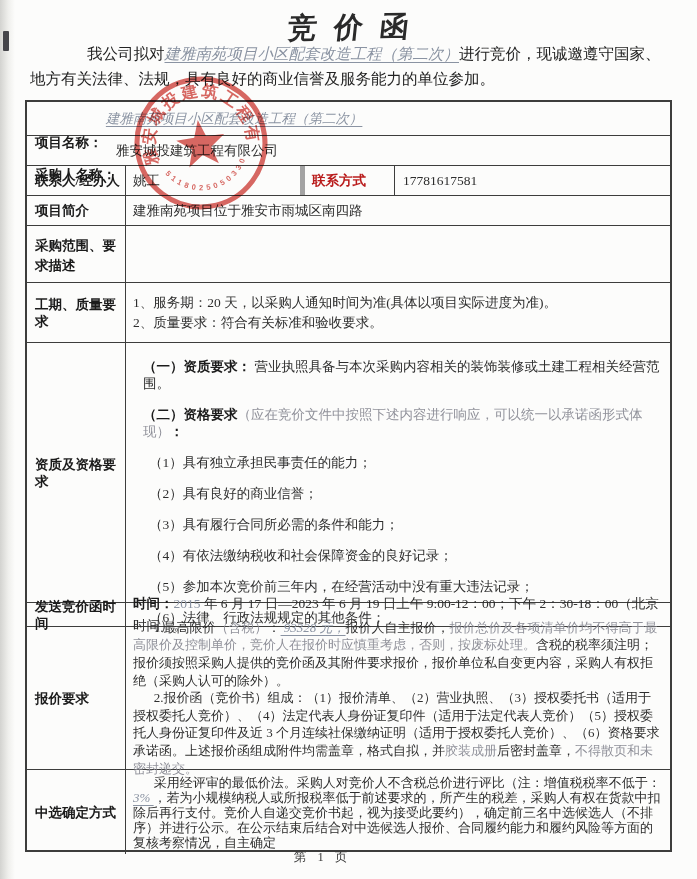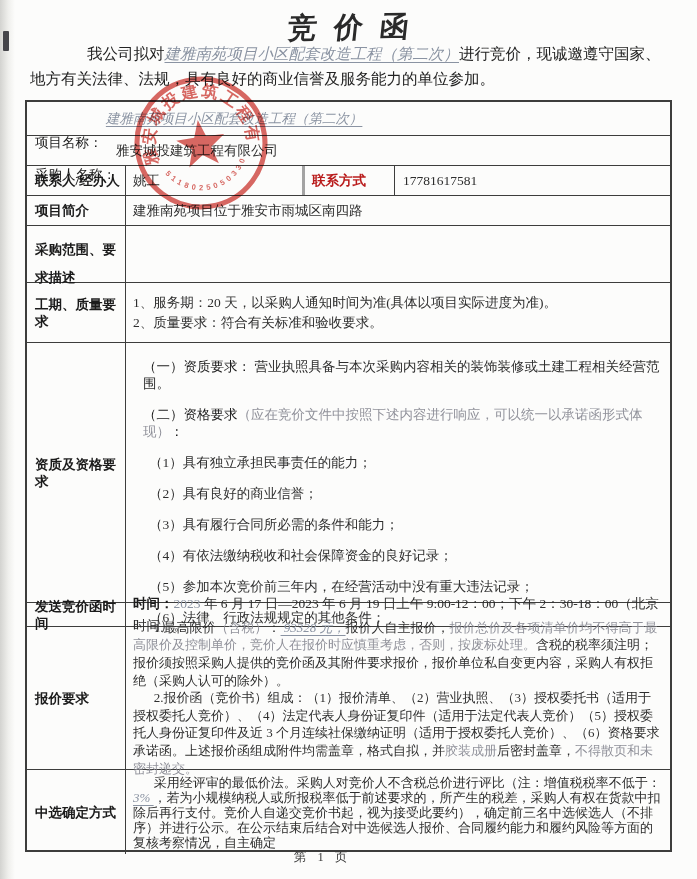--- a/index.html
+++ b/index.html
@@ -14,43 +14,43 @@
   .intro{position:absolute;left:30px;top:42px;width:640px;font-size:15.5px;line-height:24.5px;
         text-indent:57px;color:#232323;}
   .doc-table{position:absolute;left:25px;top:100px;width:647px;height:752px;
         border:2px solid #3d3d3c;box-sizing:border-box;background:transparent;}
   .trow{display:flex;box-sizing:border-box;border-top:1px solid #3d3d3c;}
   .trow.first{border-top:none;}
   .cell{box-sizing:border-box;}
   .cell-label{flex:0 0 99px;width:99px;border-right:1px solid #3d3d3c;
         font-weight:700;color:#1b1b1b;font-size:13.5px;
         display:flex;align-items:center;padding:0 3px 0 8px;line-height:17px;}
-  .cell-label.top{align-items:flex-start;padding-top:10px;line-height:28px;}
+  .cell-label.top{align-items:flex-start;padding-top:10px;line-height:20px;}
   .cell-content{flex:1 1 auto;display:flex;flex-direction:column;justify-content:center;
         padding:0 6px 0 7px;font-size:13.5px;}
   .cell-content.top{justify-content:flex-start;padding-top:9px;}
   .cell-full{flex:1 1 auto;display:flex;align-items:center;padding-left:8px;font-size:13.5px;}
-  .cell-full .lbl{font-weight:400;color:#1b1b1b;white-space:pre;margin-top:48px;}
-  .cell-mid{flex:0 0 179px;width:179px;border-right:3px solid #a3a3a3;display:flex;align-items:center;
+  .cell-full .lbl{font-weight:700;color:#1b1b1b;white-space:pre;margin-top:48px;}
+  .cell-mid{flex:0 0 179px;width:179px;border-right:5px solid #a3a3a3;display:flex;align-items:center;
         padding-left:7px;font-size:13.5px;}
   .cell-lab2{flex:0 0 90px;width:90px;border-right:1px solid #3d3d3c;display:flex;align-items:center;
         padding-left:7px;font-weight:700;color:#b91c1c;font-size:13.5px;}
   .cell-last{flex:1 1 auto;display:flex;align-items:center;padding-left:8px;font-size:13.5px;}
   .sched-line{line-height:19.5px;}
   .qual{justify-content:flex-start;padding-top:8px;}
   .q-line{line-height:17px;margin:7px 0 7px 10px;}
   .q-item{margin-left:16px;}
   .para{margin:0;text-indent:1.6em;}
   .quote-body{font-size:13px;line-height:17.6px;}
   .sel-body{font-size:13px;line-height:15px;}
   .time-line{line-height:22px;font-size:13.5px;}
   .time-line .tl{font-weight:700;color:#1b1b1b;}
   .seg-fill{color:#8a93a2;}
   .seg-dim{color:#90919a;}
-  .seg-b{font-weight:400;color:#1b1b1b;}
+  .seg-b{font-weight:700;color:#1b1b1b;}
   .seg-u{text-decoration:underline;text-underline-offset:3px;font-style:italic;}
   .footer{position:absolute;left:0;top:849px;width:645px;text-align:center;
         font-size:12.5px;letter-spacing:4px;color:#3b3b3b;}
   .seal{position:absolute;left:132px;top:74px;width:138px;height:138px;
         opacity:.84;mix-blend-mode:multiply;transform:rotate(-8deg);}
   .seal text{font-family:"Liberation Sans","DejaVu Sans",sans-serif;}
 </style>
 </head>
 <body>
 
@@ -114,21 +114,21 @@
         <div class="q-line q-item"><span>（3）具有履行合同所必需的条件和能力；</span></div>
         <div class="q-line q-item"><span>（4）有依法缴纳税收和社会保障资金的良好记录；</span></div>
         <div class="q-line q-item"><span>（5）参加本次竞价前三年内，在经营活动中没有重大违法记录；</span></div>
         <div class="q-line q-item"><span>（6）法律、行政法规规定的其他条件；</span></div>
       </div>
     </div>
 
     <div class="trow" style="height:24px">
       <div class="cell cell-label">发送竞价函时间</div>
       <div class="cell cell-content">
-        <div class="time-line"><span class="tl">时间：</span><span><span class="seg-fill">2023</span><span> 年 6 月 17 日—2023 年 6 月 19 日上午 9:00-12：00；下午 2：30-18：00（北京时间）。</span></span></div>
+        <div class="time-line"><span class="tl">时间：</span><span><span class="seg-fill">2015</span><span> 年 6 月 17 日—2023 年 6 月 19 日上午 9:00-12：00；下午 2：30-18：00（北京时间）。</span></span></div>
       </div>
     </div>
 
     <div class="trow" style="height:143px">
       <div class="cell cell-label">报价要求</div>
       <div class="cell cell-content quote-body">
         <p class="para"><span>1.最高限价</span><span class="seg-dim">（含税）</span><span>：</span><span class="seg-fill seg-u"> 93328 元，</span><span>报价人自主报价，</span><span class="seg-dim">报价总价及各项清单价均不得高于最高限价及控制单价，竞价人在报价时应慎重考虑，否则，按废标处理。</span><span>含税的税率须注明；报价须按照采购人提供的竞价函及其附件要求报价，报价单位私自变更内容，采购人有权拒绝（采购人认可的除外）。</span></p>
         <p class="para"><span>2.报价函（竞价书）组成：（1）报价清单、（2）营业执照、（3）授权委托书（适用于授权委托人竞价）、（4）法定代表人身份证复印件（适用于法定代表人竞价）（5）授权委托人身份证复印件及近 3 个月连续社保缴纳证明（适用于授权委托人竞价）、（6）资格要求承诺函。上述报价函组成附件均需盖章，格式自拟，并</span><span class="seg-dim">胶装成册</span><span>后密封盖章，</span><span class="seg-dim">不得散页和未密封递交。</span></p>
       </div>
     </div>

